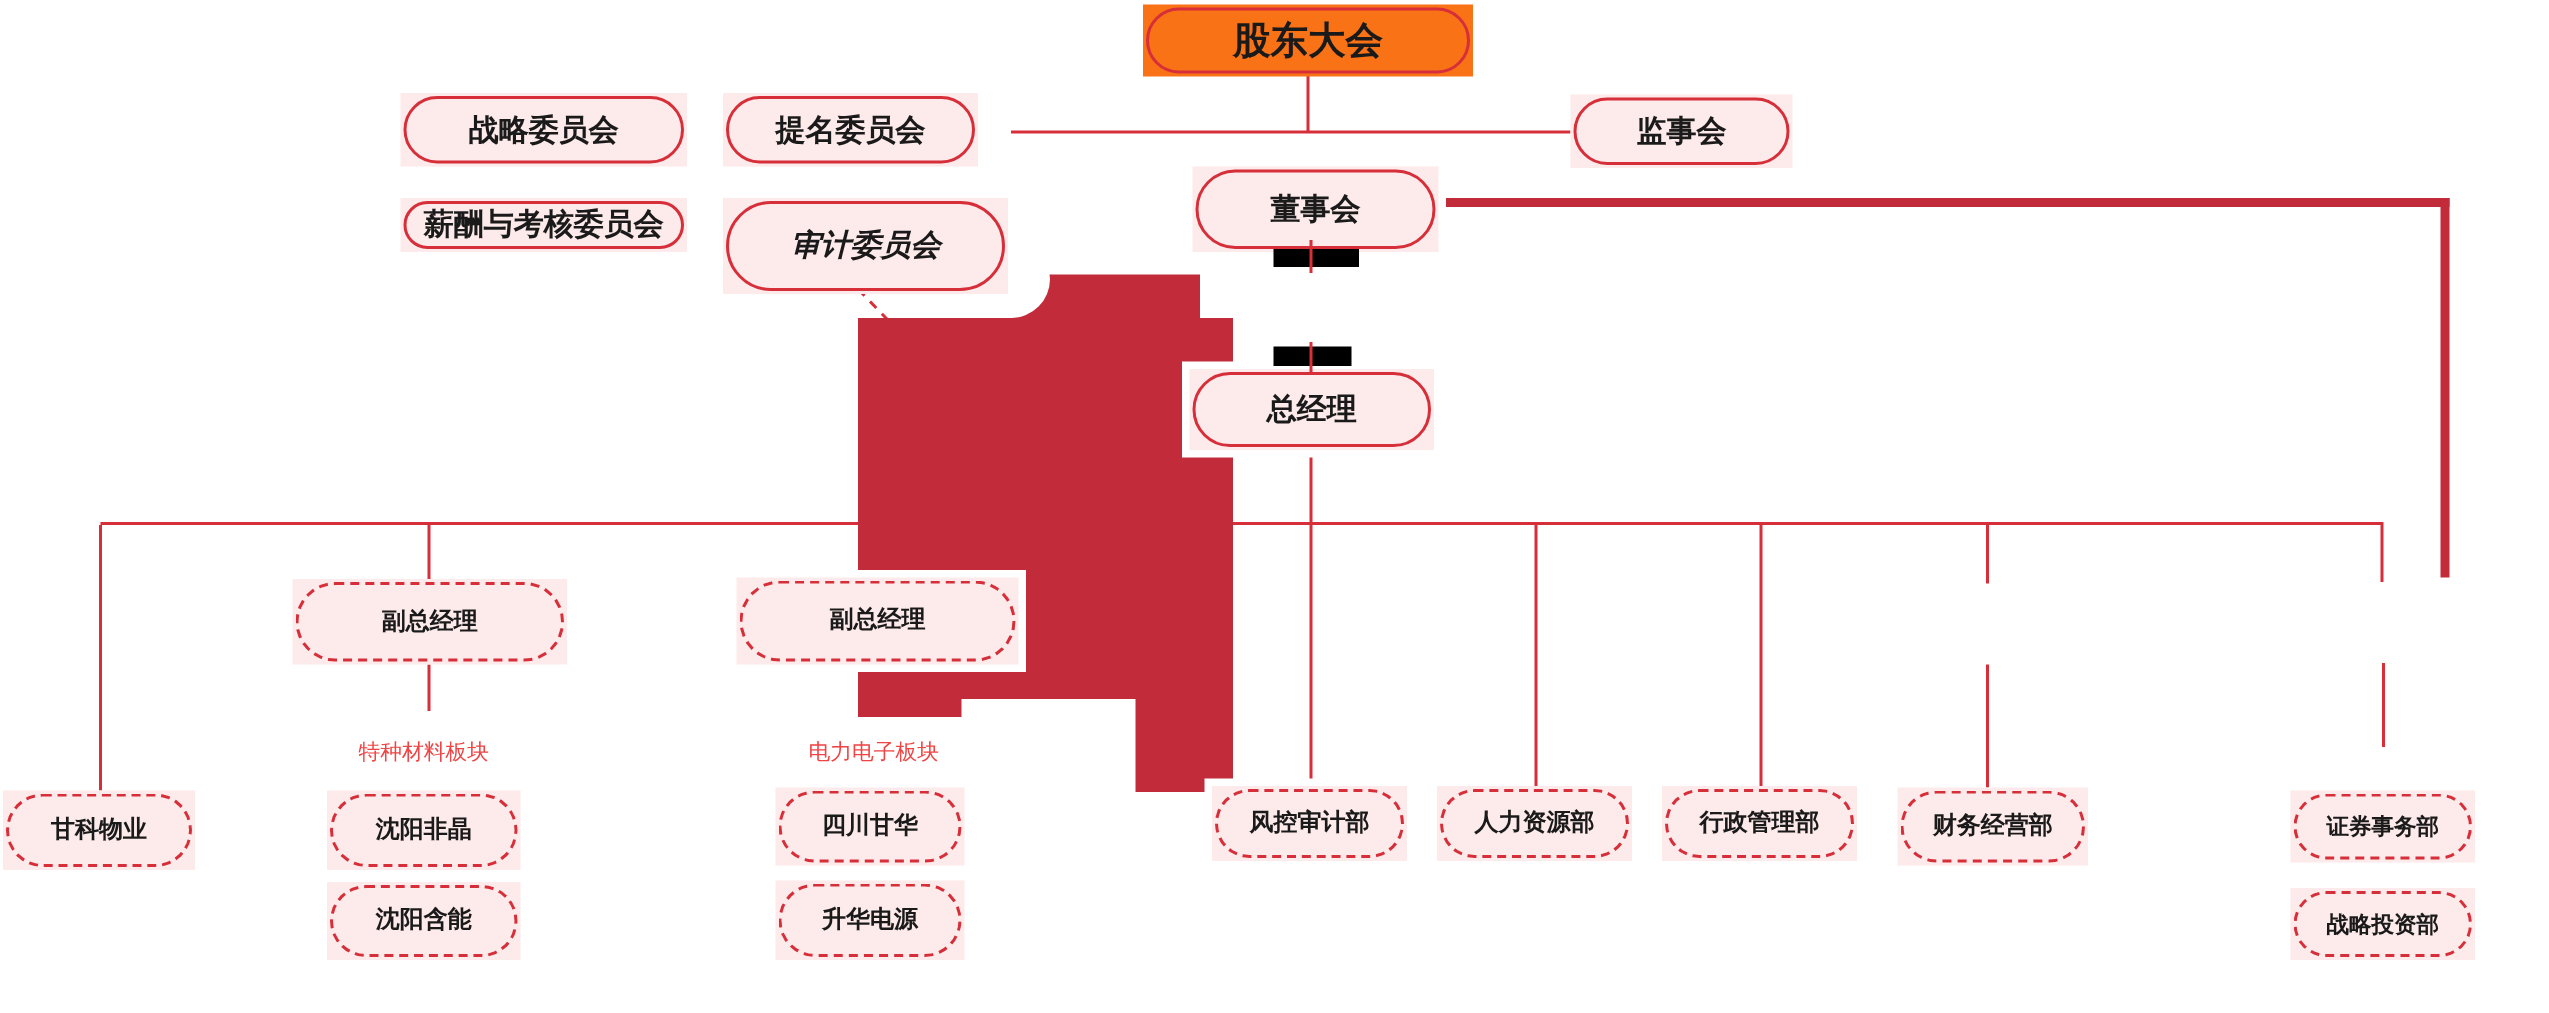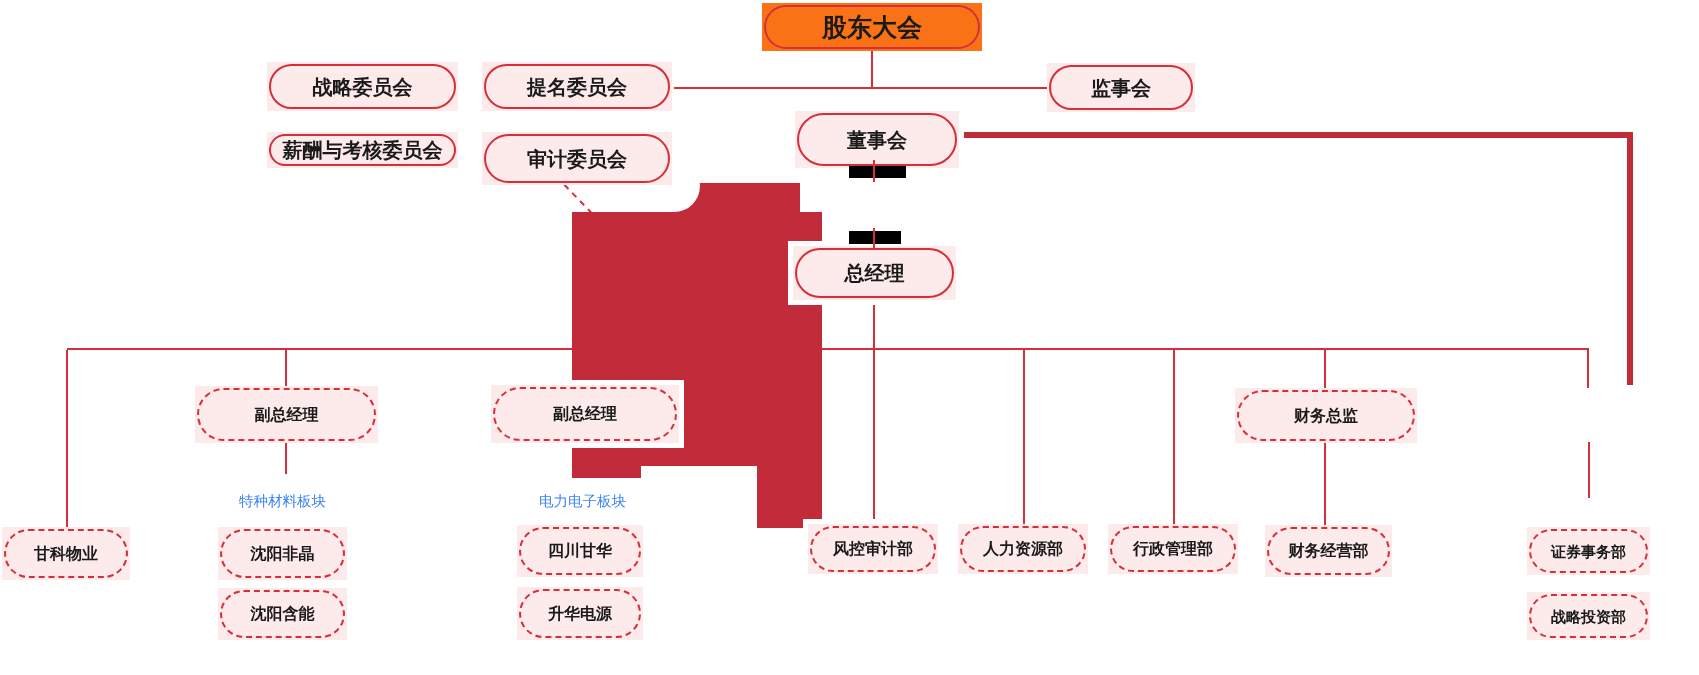--- a/index.html
+++ b/index.html
@@ -40,21 +40,21 @@
   }
   .node.dashed::before{border-style:dashed;}
   .node.top-node{background:#f97316;font-size:25px;}
   .node.top-node::before{border-width:2.5px;}
   .node.halo{box-shadow:0 0 0 5px #ffffff;}
   .fs17{font-size:20px;}
   .fs15{font-size:15px;}
   
   .grp-label{
     position:absolute;z-index:3;
-    font-size:14.5px;font-weight:400;color:#3b82f6;
+    font-size:14.5px;font-weight:400;color:#ef4444;
     text-align:center;white-space:nowrap;
   }
 </style>
 </head>
 <body>
 
 <div id="canvas">
 
   <div class="line" style="left:871px;top:50px;width:2px;height:38px;"></div>
   <div class="line" style="left:674px;top:87px;width:373px;height:2px;"></div>
@@ -85,31 +85,30 @@
   <div class="blob-notch" style="left:648px;top:160px;width:52px;height:52px;"></div>
 
   <div class="band" style="left:849px;top:166px;width:57px;height:12px;"></div>
   <div class="band" style="left:849px;top:231px;width:52px;height:13px;"></div>
   <div class="line over" style="left:873px;top:160px;width:2px;height:22px;"></div>
   <div class="line over" style="left:873px;top:228px;width:2px;height:20px;"></div>
 
   <div class="node top-node" style="left:762px;top:3px;width:220px;height:48px;">股东大会</div>
 
   <div class="node fs17" style="left:267px;top:62px;width:191px;height:49px;">战略委员会</div>
-  <div class="node fs17" style="left:482px;top:62px;width:190px;height:49px;">提名委员会</div>
+  <div class="node fs17" style="left:482px;top:62px;width:170px;height:49px;">提名委员会</div>
   <div class="node fs17" style="left:267px;top:132px;width:191px;height:36px;">薪酬与考核委员会</div>
-  <div class="node fs17" style="left:482px;top:132px;width:190px;height:53px;">审计委员会</div>
+  <div class="node fs17" style="left:482px;top:132px;width:190px;height:64px;font-style:italic;">审计委员会</div>
   <div class="node fs17" style="left:1047px;top:63px;width:148px;height:49px;">监事会</div>
 
   <div class="node fs17 halo" style="left:795px;top:111px;width:164px;height:57px;">董事会</div>
   <div class="node fs17 halo" style="left:793px;top:246px;width:163px;height:54px;">总经理</div>
 
   <div class="node dashed" style="left:195px;top:386px;width:183px;height:57px;">副总经理</div>
   <div class="node dashed halo" style="left:491px;top:385px;width:188px;height:58px;">副总经理</div>
-  <div class="node dashed" style="left:1235px;top:388px;width:182px;height:55px;">财务总监</div>
 
   <div class="grp-label" style="left:215px;top:492px;width:135px;">特种材料板块</div>
   <div class="grp-label" style="left:515px;top:492px;width:135px;">电力电子板块</div>
 
   <div class="node dashed" style="left:2px;top:527px;width:128px;height:53px;">甘科物业</div>
   <div class="node dashed" style="left:218px;top:527px;width:129px;height:53px;">沈阳非晶</div>
   <div class="node dashed" style="left:218px;top:588px;width:129px;height:52px;">沈阳含能</div>
   <div class="node dashed" style="left:517px;top:525px;width:126px;height:52px;">四川甘华</div>
   <div class="node dashed" style="left:517px;top:587px;width:126px;height:53px;">升华电源</div>
 

